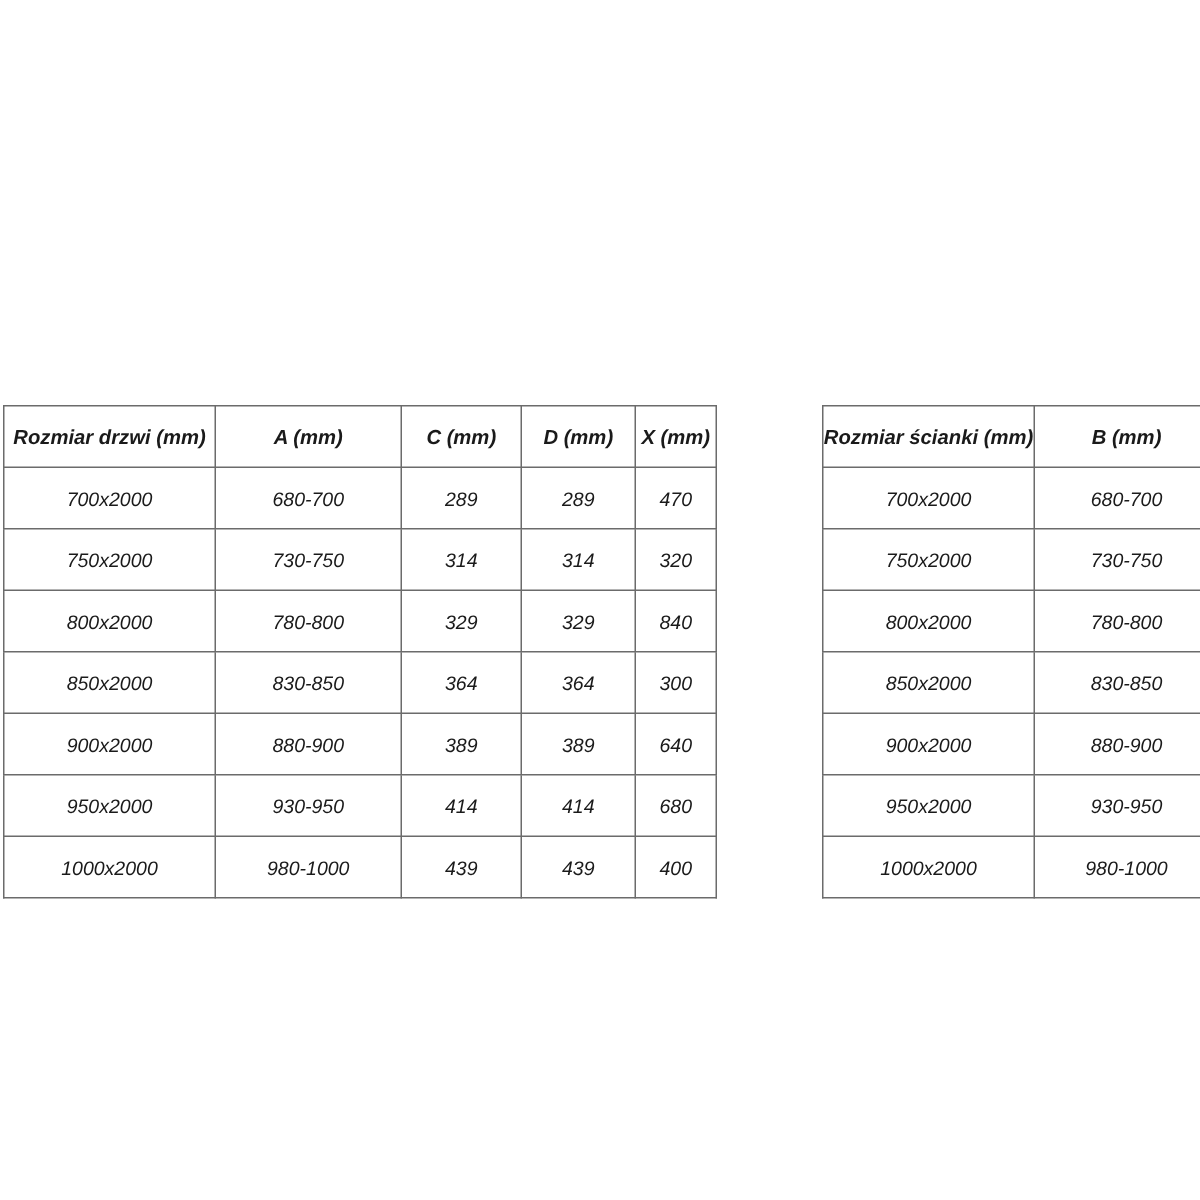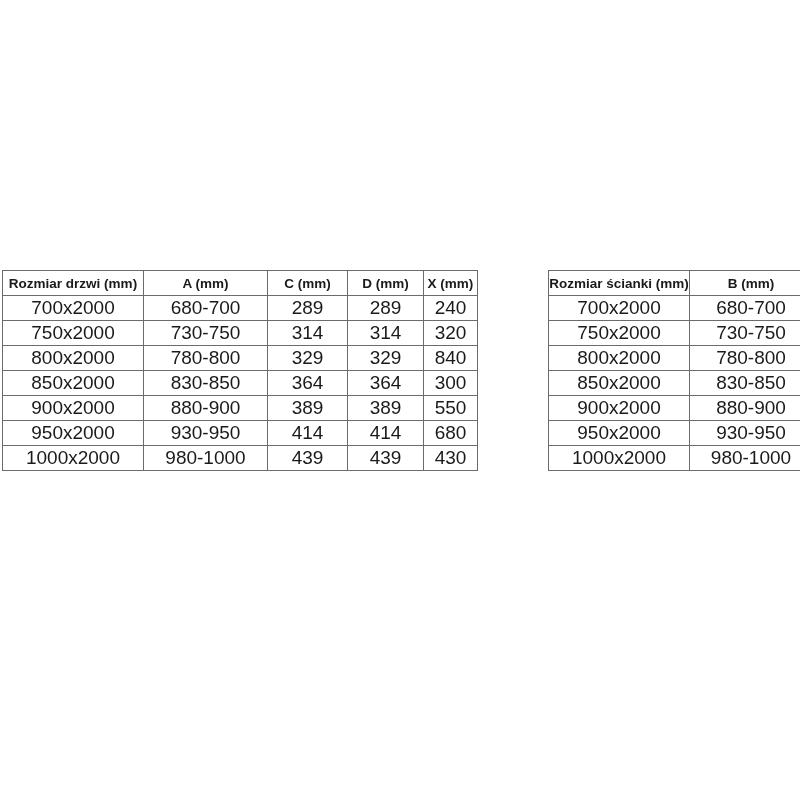--- a/index.html
+++ b/index.html
@@ -24,29 +24,30 @@
   }
   table.spec th, table.spec td {
     border: 1px solid var(--border, #6b6b6b);
     text-align: center;
     vertical-align: middle;
     padding: 0;
     overflow: hidden;
     white-space: nowrap;
   }
   table.spec tr {
-    height: 25px;
+    height: 41px;
+    font-style: italic;
   }
   table.spec th {
     font-weight: bold;
     font-size: 13.5px;
   }
   table.spec td {
     font-weight: normal;
-    font-size: 19px;
+    font-size: 13px;
   }
   .door-table {
     left: 2px;
     top: 270px;
     width: 475px;
   }
   .door-table col.c0 { width: 141px; }
   .door-table col.c1 { width: 124px; }
   .door-table col.c2 { width: 80px; }
   .door-table col.c3 { width: 76px; }
@@ -80,21 +81,21 @@
         <th>D (mm)</th>
         <th>X (mm)</th>
       </tr>
     </thead>
     <tbody>
         <tr>
           <td>700x2000</td>
           <td>680-700</td>
           <td>289</td>
           <td>289</td>
-          <td>240</td>
+          <td>470</td>
         </tr>
         <tr>
           <td>750x2000</td>
           <td>730-750</td>
           <td>314</td>
           <td>314</td>
           <td>320</td>
         </tr>
         <tr>
           <td>800x2000</td>
@@ -108,35 +109,35 @@
           <td>830-850</td>
           <td>364</td>
           <td>364</td>
           <td>300</td>
         </tr>
         <tr>
           <td>900x2000</td>
           <td>880-900</td>
           <td>389</td>
           <td>389</td>
-          <td>550</td>
+          <td>640</td>
         </tr>
         <tr>
           <td>950x2000</td>
           <td>930-950</td>
           <td>414</td>
           <td>414</td>
           <td>680</td>
         </tr>
         <tr>
           <td>1000x2000</td>
           <td>980-1000</td>
           <td>439</td>
           <td>439</td>
-          <td>430</td>
+          <td>400</td>
         </tr>
       </tbody>
   </table>
 
   <table class="spec wall-table">
     <colgroup>
       <col class="c0">
         <col class="c1">
     </colgroup>
     <thead>

